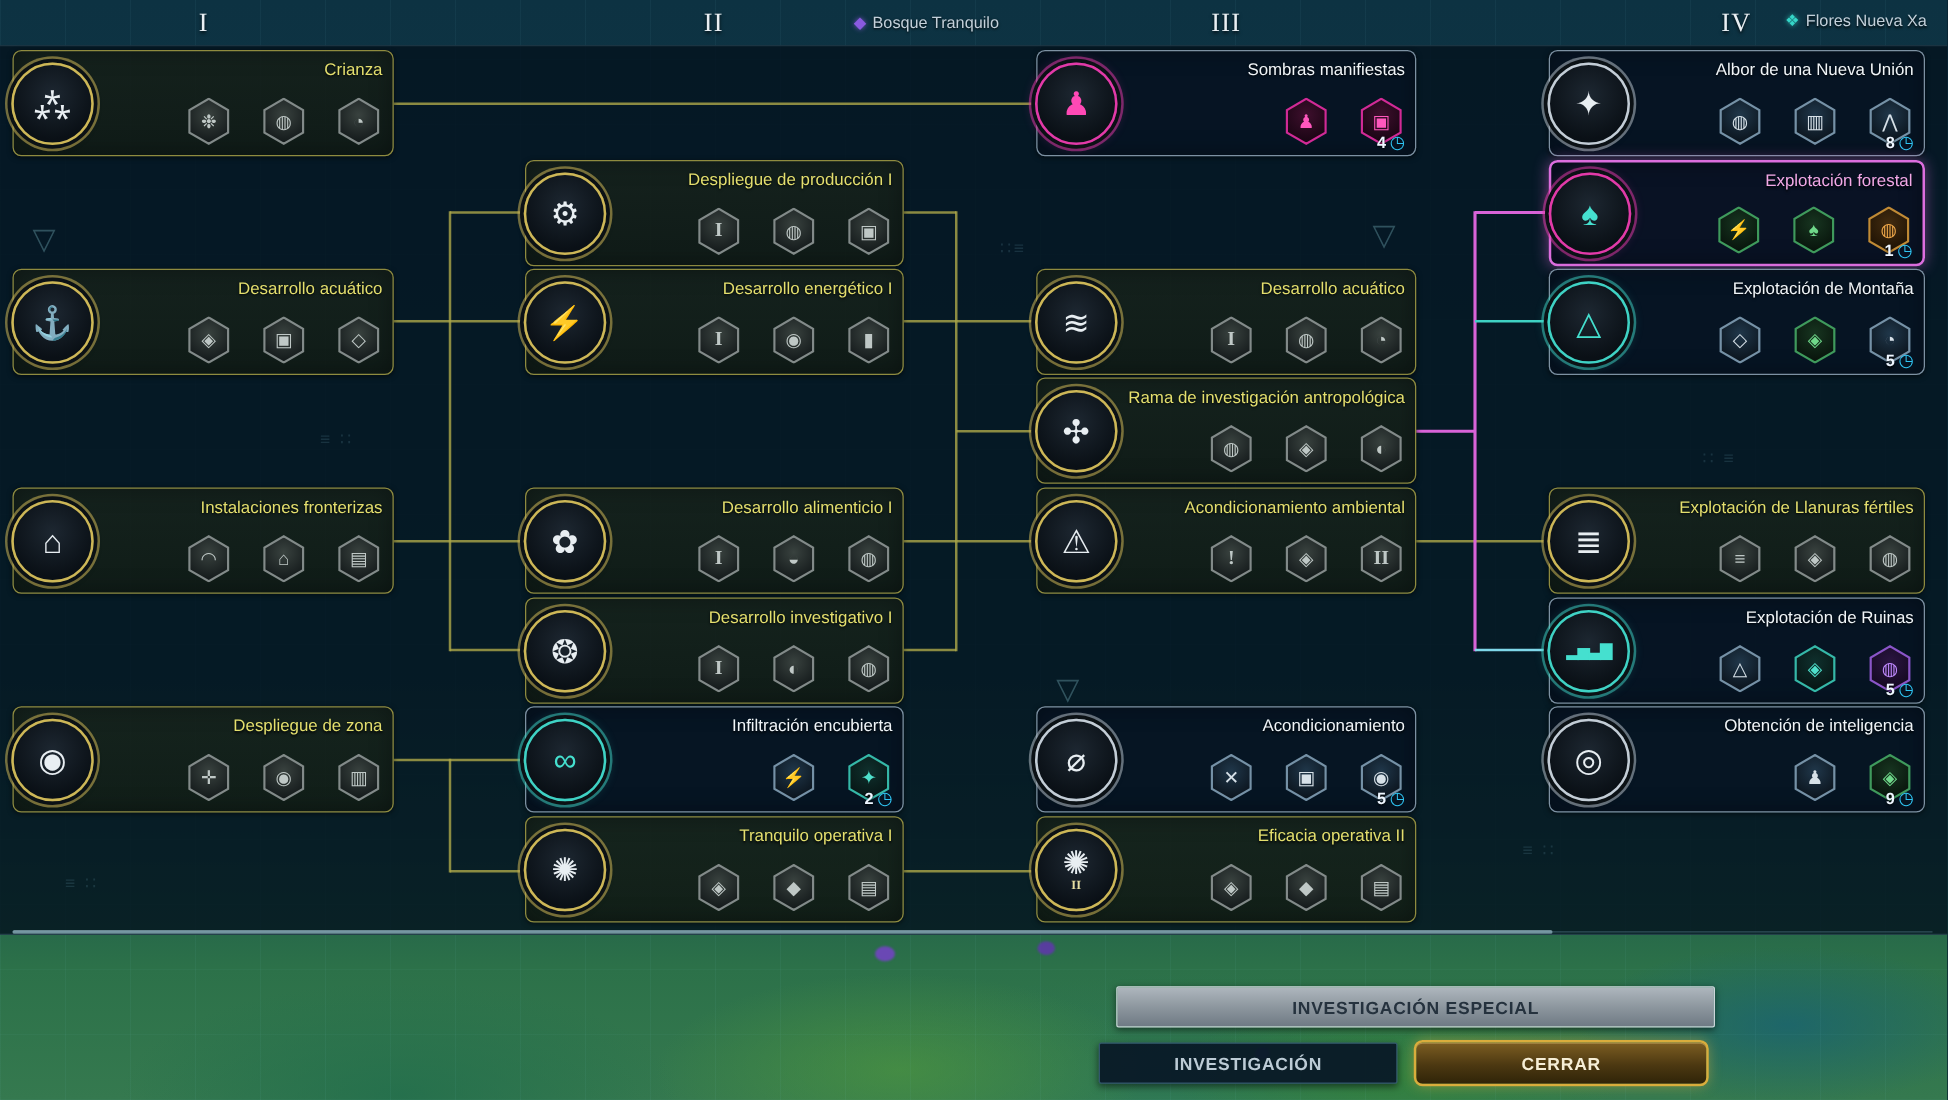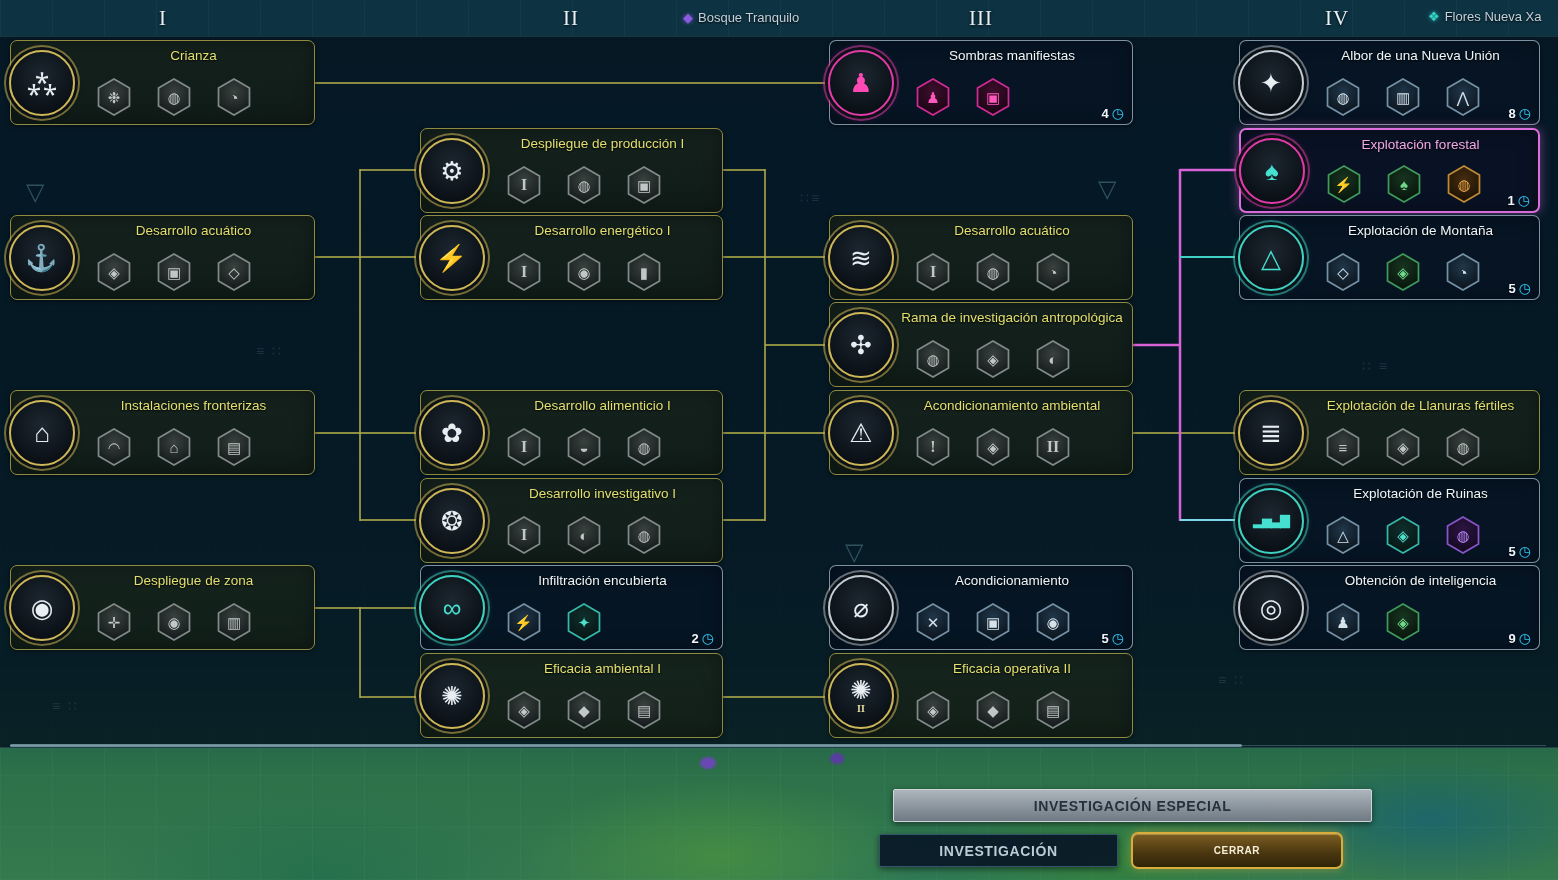--- a/index.html
+++ b/index.html
@@ -85,21 +85,21 @@
   .glyph-small{font-size:13px;letter-spacing:-1px;}
   .gl-white{color:#e8eef2;}
   .gl-teal{color:#45e0cf;}
   .gl-magenta{color:#ff49b5;}
   .circle-label{
     font-family:"Liberation Serif", serif;font-size:10px;font-weight:bold;
     color:#e8dfa2;margin-top:1px;line-height:1;
   }
   .content{
     margin-left:64px;height:100%;box-sizing:border-box;
-    display:flex;flex-direction:column;padding:7px 8px 5px 6px;
+    display:flex;flex-direction:column;padding:7px 8px 5px 6px;align-items:flex-end;
   }
   .title{
     text-align:center;font-size:13.5px;line-height:1.15;
     text-shadow:0 1px 2px rgba(0,0,0,.9);
   }
   .researched .title{color:#e4df6e;}
   .available .title{color:#f0f5f8;}
   .selected .title{color:#f2a8e6;}
   .subs{display:flex;gap:22px;margin-top:auto;margin-bottom:3px;padding-left:14px;}
   .hex{
@@ -164,42 +164,42 @@
     box-shadow:0 2px 6px rgba(0,0,0,.5);
   }
   .btn-research{
     left:879px;top:834px;width:239px;height:33px;
     background:rgba(9,24,38,.94);
     border:1px solid #32556c;border-radius:2px;
     color:#bccbd5;font-size:14px;
     box-shadow:0 2px 6px rgba(0,0,0,.5);
   }
   .btn-close{
-    left:1131px;top:832px;width:212px;height:37px;
+    left:1131px;top:832px;width:236px;height:37px;
     background:linear-gradient(180deg,#7d5e22,#4c3811 55%,#2f2408);
     border:2px solid #d9ad3c;border-radius:7px;
-    color:#f6eed6;font-size:10px;
+    color:#f6eed6;font-size:14px;
     box-shadow:0 0 10px rgba(222,173,60,.45), inset 0 1px 0 rgba(255,230,150,.35);
   }
 </style>
 </head>
 <body>
 
 <div class="map-bg"></div>
 <div class="grid-overlay"></div>
 <div class="tree-panel"></div>
 
 <div class="flora" style="left:700px;top:757px;width:16px;height:12px;background:rgba(122,63,208,.8);"></div>
 <div class="flora" style="left:830px;top:753px;width:14px;height:11px;background:rgba(100,50,180,.8);"></div>
 <div class="flora" style="left:1004px;top:838px;width:12px;height:10px;background:rgba(90,45,170,.75);"></div>
 
 <span class="col-numeral" style="left:163px;">I</span>
 <span class="col-numeral" style="left:571px;">II</span>
 <span class="col-numeral" style="left:981px;">III</span>
-<span class="col-numeral" style="left:1337px;">IV</span>
+<span class="col-numeral" style="left:1389px;">IV</span>
 
 <div class="loc-label" style="left:683px;top:10px;">
   <span class="loc-icon purple">◆</span>
   <span>Bosque Tranquilo</span>
 </div>
 <div class="loc-label" style="left:1428px;top:9px;">
   <span class="loc-icon teal">❖</span>
   <span>Flores Nueva Xa</span>
 </div>
 
@@ -413,21 +413,21 @@
       <div class="turns">
         <span class="num">2</span>
         <span class="clock">◷</span>
       </div>
     </div>
     <div class="node researched" style="left: 420px; top: 653px; width: 303px;">
       <div class="circle ring-gold">
         <span class="glyph gl-white">✺</span>
       </div>
       <div class="content">
-        <div class="title">Eficacia ambiental I</div>
+        <div class="title">Tranquilo operativa I</div>
         <div class="subs">
           <div class="hex t-gray">
             <span class="sg">◈</span>
           </div>
           <div class="hex t-gray">
             <span class="sg">◆</span>
           </div>
           <div class="hex t-gray">
             <span class="sg">▤</span>
           </div>

